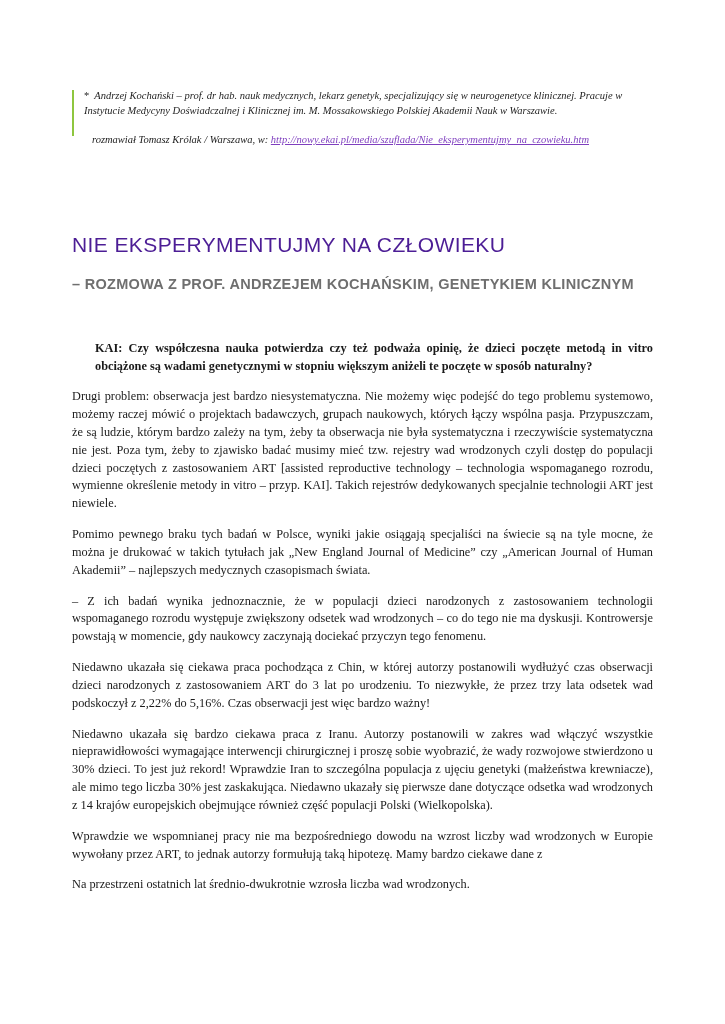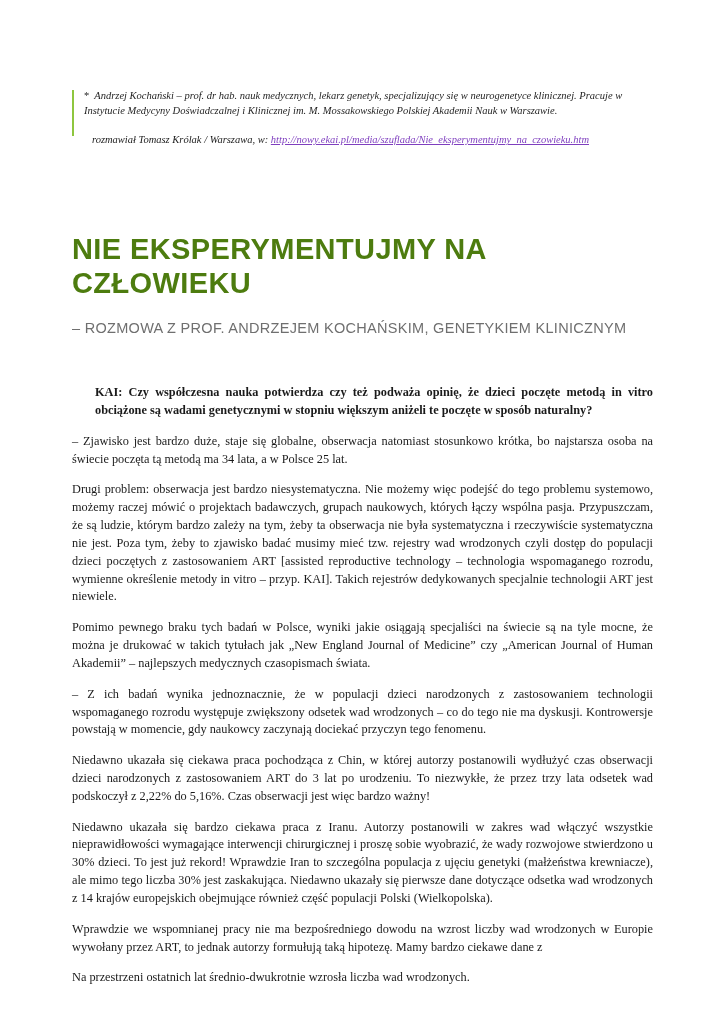--- a/index.html
+++ b/index.html
@@ -53,30 +53,30 @@
     margin: 8px;
   }
   .credit a,
   .credit .url {
     color: #7f3fbf;
     text-decoration: underline;
     word-break: break-all;
   }
   h1.title {
     font-family: "Liberation Sans", sans-serif;
-    font-weight: bold;
-    color: #4d7c0f;
-    font-size: 29px;
+    font-weight: normal;
+    color: #4c1d95;
+    font-size: 21px;
     letter-spacing: 0.4px;
     margin: 84px 0 0 0;
     line-height: 1.2;
   }
   h2.subtitle {
     font-family: "Liberation Sans", sans-serif;
-    font-weight: normal;
+    font-weight: bold;
     color: #6f6f6f;
     font-size: 14.5px;
     letter-spacing: 0.3px;
     margin: 18px 0 0 0;
     line-height: 1.3;
   }
   .body-copy {
     margin-top: 46px;
   }
   .body-copy p {
@@ -101,21 +101,20 @@
   <div class="header-block">
     <p class="footnote"><span class="star">*</span>&nbsp; <span>Andrzej Kochański – prof. dr hab. nauk medycznych, lekarz genetyk, specjalizujący się w neurogenetyce klinicznej. Pracuje w Instytucie Medycyny Doświadczalnej i Klinicznej im. M. Mossakowskiego Polskiej Akademii Nauk w Warszawie.</span></p>
     <p class="credit"><span>rozmawiał Tomasz Królak / Warszawa, w: </span><span class="url">http://nowy.ekai.pl/media/szuflada/Nie_eksperymentujmy_na_czowieku.htm</span></p>
   </div>
 
   <h1 class="title">NIE EKSPERYMENTUJMY NA CZŁOWIEKU</h1>
   <h2 class="subtitle">– ROZMOWA Z PROF. ANDRZEJEM KOCHAŃSKIM, GENETYKIEM KLINICZNYM</h2>
 
   <div class="body-copy">
     <p class="q">KAI: Czy współczesna nauka potwierdza czy też podważa opinię, że dzieci poczęte metodą in vitro obciążone są wadami genetycznymi w stopniu większym aniżeli te poczęte w sposób naturalny?</p>
-    <p>– Zjawisko jest bardzo duże, staje się globalne, obserwacja natomiast stosunkowo krótka, bo najstarsza osoba na świecie poczęta tą metodą ma 34 lata, a w Polsce 25 lat.</p>
     <p>Drugi problem: obserwacja jest bardzo niesystematyczna. Nie możemy więc podejść do tego problemu systemowo, możemy raczej mówić o projektach badawczych, grupach naukowych, których łączy wspólna pasja. Przypuszczam, że są ludzie, którym bardzo zależy na tym, żeby ta obserwacja nie była systematyczna i rzeczywiście systematyczna nie jest. Poza tym, żeby to zjawisko badać musimy mieć tzw. rejestry wad wrodzonych czyli dostęp do populacji dzieci poczętych z zastosowaniem ART [assisted reproductive technology – technologia wspomaganego rozrodu, wymienne określenie metody in vitro – przyp. KAI]. Takich rejestrów dedykowanych specjalnie technologii ART jest niewiele.</p>
     <p>Pomimo pewnego braku tych badań w Polsce, wyniki jakie osiągają specjaliści na świecie są na tyle mocne, że można je drukować w takich tytułach jak „New England Journal of Medicine” czy „American Journal of Human Akademii” – najlepszych medycznych czasopismach świata.</p>
     <p>– Z ich badań wynika jednoznacznie, że w populacji dzieci narodzonych z zastosowaniem technologii wspomaganego rozrodu występuje zwiększony odsetek wad wrodzonych – co do tego nie ma dyskusji. Kontrowersje powstają w momencie, gdy naukowcy zaczynają dociekać przyczyn tego fenomenu.</p>
     <p>Niedawno ukazała się ciekawa praca pochodząca z Chin, w której autorzy postanowili wydłużyć czas obserwacji dzieci narodzonych z zastosowaniem ART do 3 lat po urodzeniu. To niezwykłe, że przez trzy lata odsetek wad podskoczył z 2,22% do 5,16%. Czas obserwacji jest więc bardzo ważny!</p>
     <p>Niedawno ukazała się bardzo ciekawa praca z Iranu. Autorzy postanowili w zakres wad włączyć wszystkie nieprawidłowości wymagające interwencji chirurgicznej i proszę sobie wyobrazić, że wady rozwojowe stwierdzono u 30% dzieci. To jest już rekord! Wprawdzie Iran to szczególna populacja z ujęciu genetyki (małżeństwa krewniacze), ale mimo tego liczba 30% jest zaskakująca. Niedawno ukazały się pierwsze dane dotyczące odsetka wad wrodzonych z 14 krajów europejskich obejmujące również część populacji Polski (Wielkopolska).</p>
     <p>Wprawdzie we wspomnianej pracy nie ma bezpośredniego dowodu na wzrost liczby wad wrodzonych w Europie wywołany przez ART, to jednak autorzy formułują taką hipotezę. Mamy bardzo ciekawe dane z</p>
     <p>Na przestrzeni ostatnich lat średnio-dwukrotnie wzrosła liczba wad wrodzonych.</p>
   </div>
 
 </div>

